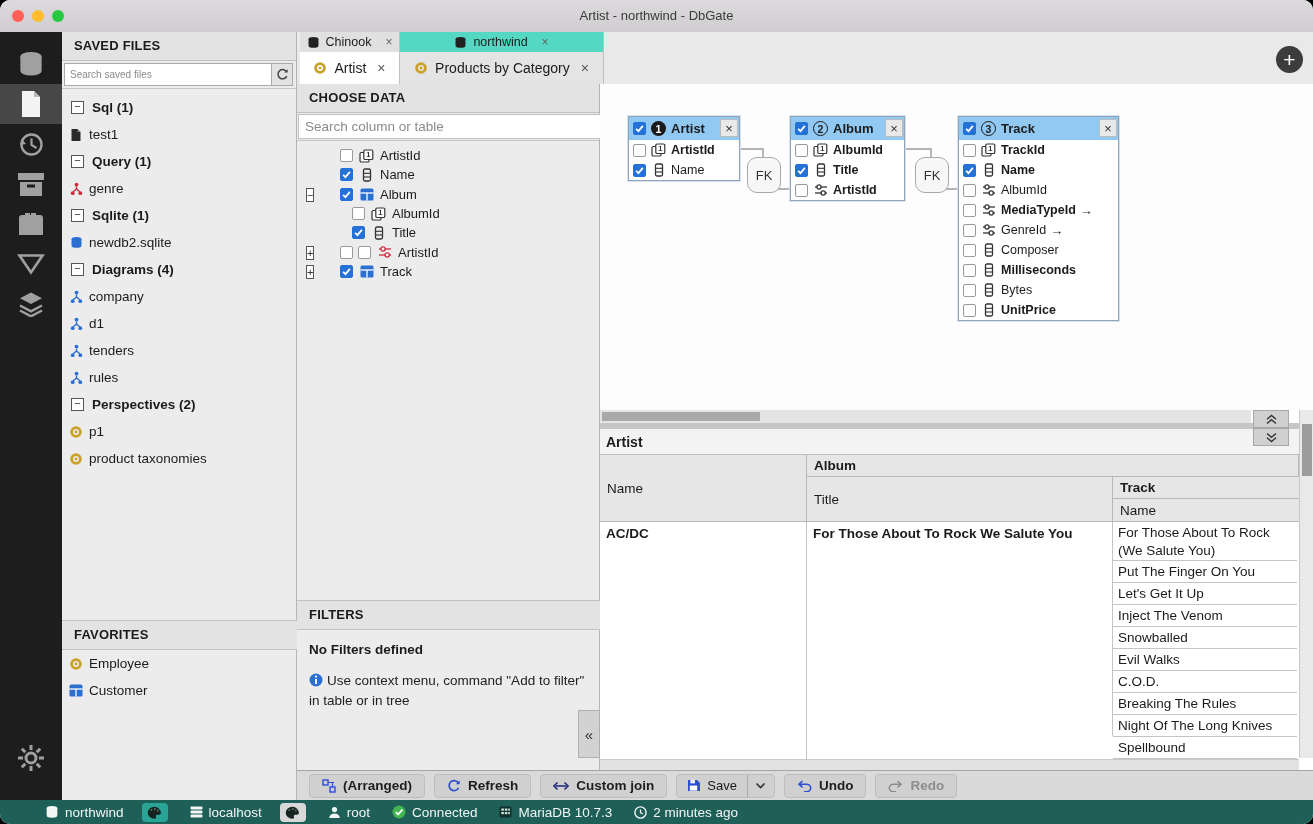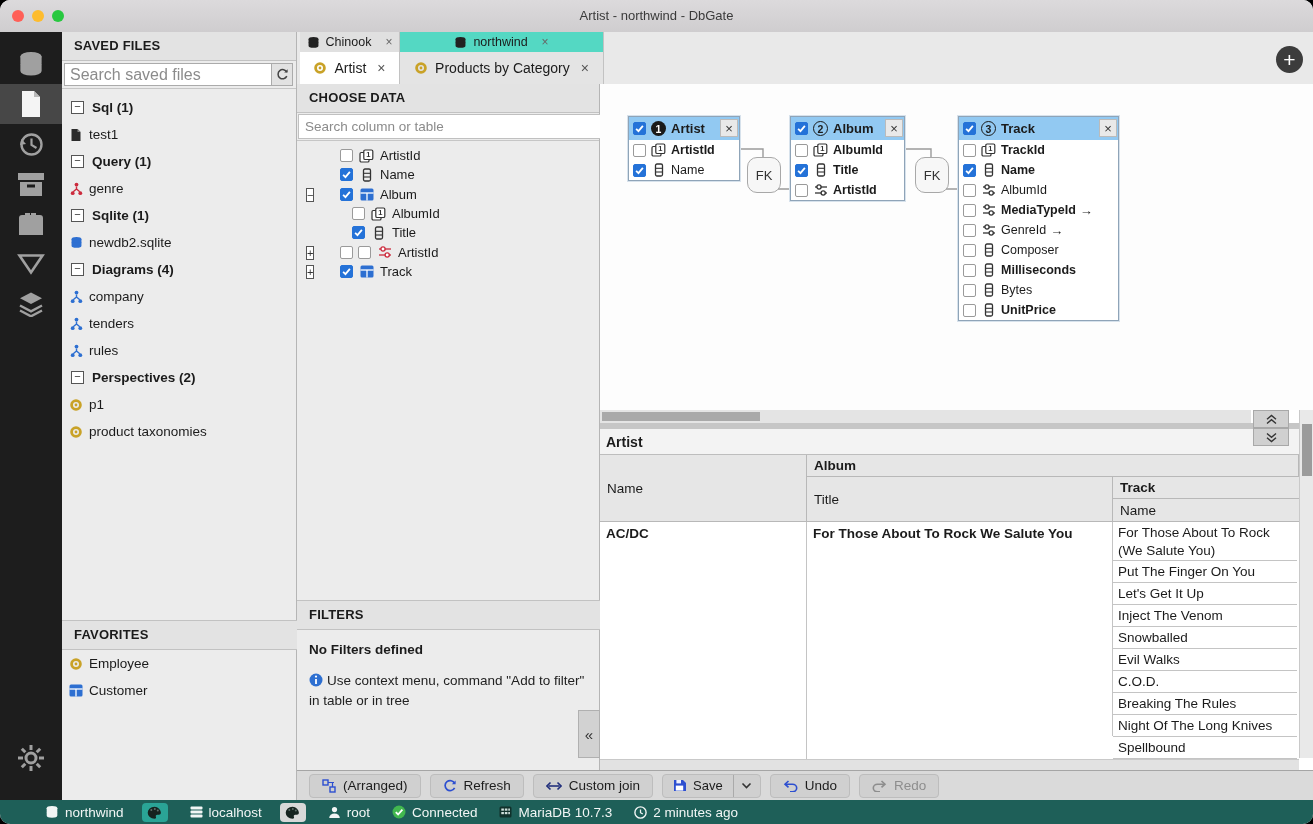--- a/index.html
+++ b/index.html
@@ -17,21 +17,21 @@
   .activity{position:absolute;left:0;top:32px;width:62px;height:768px;background:#1d1d1d;}
   .navitem{width:62px;height:40px;display:flex;align-items:center;justify-content:center;color:#9e9e9e;}
   .navitem.active{background:#474747;color:#fff;}
   .navgear{position:absolute;left:0;bottom:28px;width:62px;display:flex;justify-content:center;color:#9e9e9e;}
   
   .leftpanel{position:absolute;left:62px;top:32px;width:235px;height:768px;background:#ececec;border-right:1px solid #b5b5b5;box-sizing:border-box;}
   .panelhdr{height:28px;line-height:28px;padding-left:12px;font-weight:bold;background:#e3e3e3;
             border-bottom:1px solid #c2c2c2;border-top:1px solid #c2c2c2;letter-spacing:.2px;}
   .searchrow{position:relative;height:27px;border-bottom:1px solid #c6c6c6;background:#ececec;}
   .searchrow input{position:absolute;left:2px;top:2px;width:206px;height:21px;border:1px solid #ababab;
-            padding:0 5px;font-size:16px;font-family:inherit;color:#222;background:#fff;}
+            padding:0 5px;font-size:10px;font-family:inherit;color:#222;background:#fff;}
   .searchrow input::placeholder{color:#8b8b8b;}
   .refbtn{position:absolute;right:3px;top:2px;width:22px;height:23px;background:#e2e2e2;border:1px solid #ababab;
           display:flex;align-items:center;justify-content:center;box-sizing:border-box;}
   .stree{position:absolute;left:0;top:62px;width:235px;}
   .srow{height:27px;display:flex;align-items:center;}
   .srow .expbox{margin-left:9px;}
   .srow .glabel{margin-left:8px;font-weight:bold;font-size:13.5px;}
   .srow .sicon{margin-left:6px;width:16px;display:flex;justify-content:center;}
   .srow .ilabel{margin-left:5px;font-size:13.5px;}
   .expbox{width:11px;height:11px;border:1px solid #555;background:#fff;font-size:11px;line-height:9px;
@@ -103,21 +103,21 @@
   .dcell{position:absolute;background:#fff;border-right:1px solid #c4c4c4;box-sizing:border-box;
        padding:4px 6px 0 6px;font-size:13.5px;font-weight:bold;}
   .trackrows{position:absolute;left:1113px;top:522px;width:184px;}
   .trow{border-bottom:1px solid #c4c4c4;box-sizing:border-box;padding:2px 5px 0 5px;background:#fff;
        font-size:13.5px;line-height:1.35;overflow:hidden;}
   .gridfoot{position:absolute;left:600px;top:759px;width:699px;height:11px;background:#e2e2e2;border-top:1px solid #c9c9c9;box-sizing:border-box;}
   
   .toolbar{position:absolute;left:297px;top:770px;width:1016px;height:30px;background:#dadada;border-top:1px solid #a5a5a5;
        box-sizing:border-box;display:flex;align-items:center;padding-left:12px;gap:9px;}
   .tbtn{height:24px;background:#d0d0d0;border:1px solid #bdbdbd;border-radius:4px;display:flex;align-items:center;
-       gap:7px;padding:0 12px;font-size:13.5px;color:#1d1d1d;box-sizing:border-box;}
+       gap:7px;padding:0 12px;font-size:13.5px;color:#1d1d1d;box-sizing:border-box;font-weight:bold;}
   .tbtn.disabled{color:#8d8d8d;}
   .savewrap{display:flex;align-items:center;height:24px;background:#d0d0d0;border:1px solid #bdbdbd;border-radius:4px;box-sizing:border-box;}
   .savewrap .tmain{display:flex;align-items:center;gap:7px;padding:0 10px;height:100%;}
   .savewrap .tdrop{width:26px;height:100%;border-left:1px solid #aaa;display:flex;align-items:center;justify-content:center;}
   
   .statusbar{position:absolute;left:0;top:800px;width:1313px;height:24px;background:#1e5f58;color:#f2f6f5;
        display:flex;align-items:center;font-size:13.5px;}
   .sitem{display:flex;align-items:center;gap:6px;margin-left:22px;}
   .swatch{width:26px;height:19px;border-radius:4px;display:flex;align-items:center;justify-content:center;margin-left:18px;}
   .swatch.teal{background:#2aa496;}
@@ -278,20 +278,31 @@
         <div class="srow">
           <span class="sicon">
             <svg width="13" height="14" viewBox="0 0 13 14">
               <circle cx="6.5" cy="2.6" r="1.9" fill="#2d6fd1"></circle>
               <circle cx="2.7" cy="11.2" r="1.9" fill="#2d6fd1"></circle>
               <circle cx="10.3" cy="11.2" r="1.9" fill="#2d6fd1"></circle>
               <path d="M6.5 4.4 V7 M6.5 7 L3.2 9.8 M6.5 7 L9.8 9.8" stroke="#2d6fd1" stroke-width="1.4" fill="none"></path>
             </svg>
           </span>
           <span class="ilabel">company</span>
+        </div>
+        <div class="srow">
+          <span class="sicon">
+            <svg width="13" height="14" viewBox="0 0 13 14">
+              <circle cx="6.5" cy="2.6" r="1.9" fill="#2d6fd1"></circle>
+              <circle cx="2.7" cy="11.2" r="1.9" fill="#2d6fd1"></circle>
+              <circle cx="10.3" cy="11.2" r="1.9" fill="#2d6fd1"></circle>
+              <path d="M6.5 4.4 V7 M6.5 7 L3.2 9.8 M6.5 7 L9.8 9.8" stroke="#2d6fd1" stroke-width="1.4" fill="none"></path>
+            </svg>
+          </span>
+          <span class="ilabel">d1</span>
         </div>
         <div class="srow">
           <span class="sicon">
             <svg width="13" height="14" viewBox="0 0 13 14">
               <circle cx="6.5" cy="2.6" r="1.9" fill="#2d6fd1"></circle>
               <circle cx="2.7" cy="11.2" r="1.9" fill="#2d6fd1"></circle>
               <circle cx="10.3" cy="11.2" r="1.9" fill="#2d6fd1"></circle>
               <path d="M6.5 4.4 V7 M6.5 7 L3.2 9.8 M6.5 7 L9.8 9.8" stroke="#2d6fd1" stroke-width="1.4" fill="none"></path>
             </svg>
           </span>

